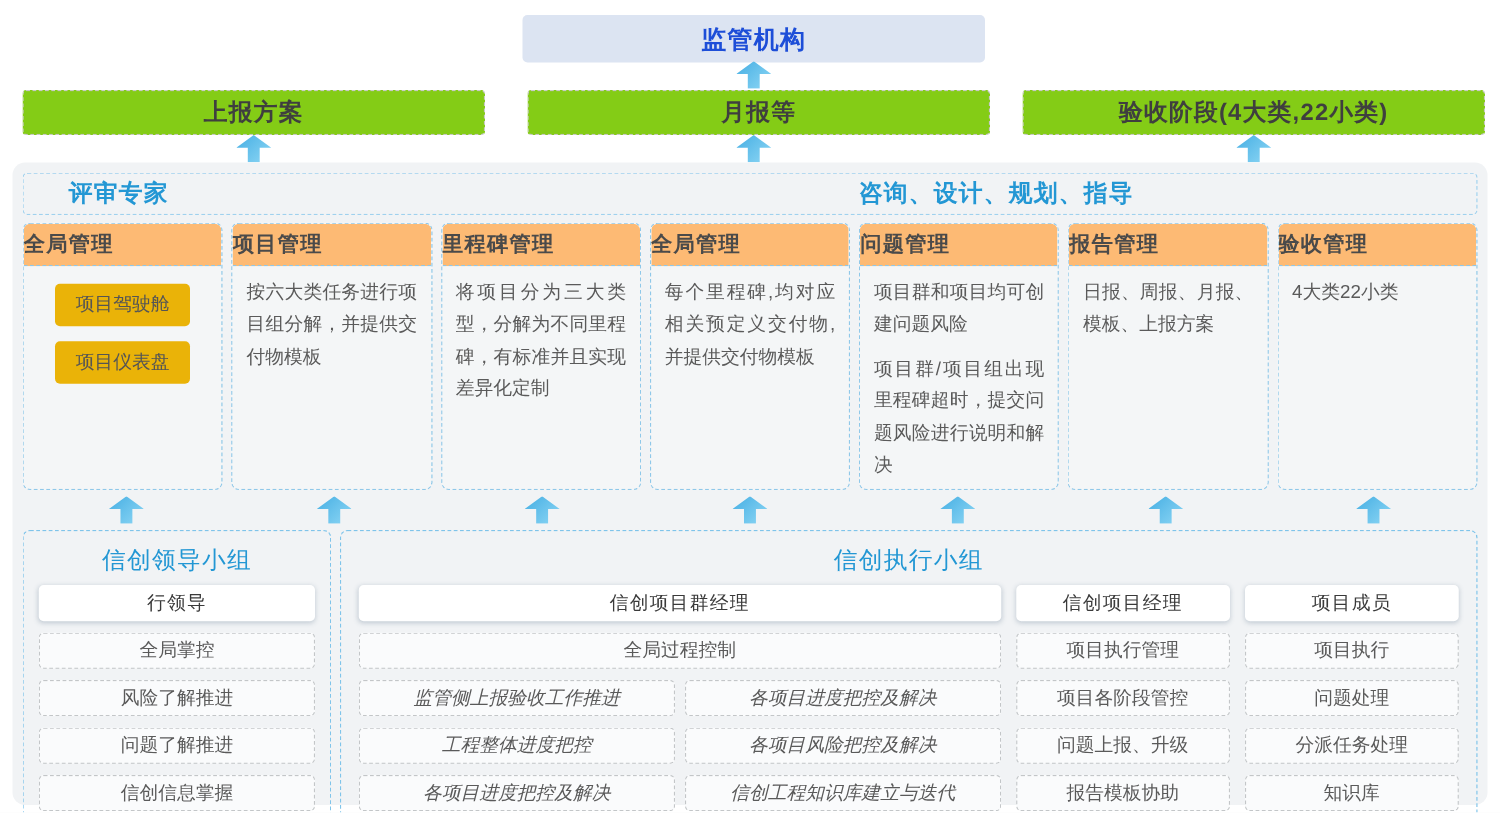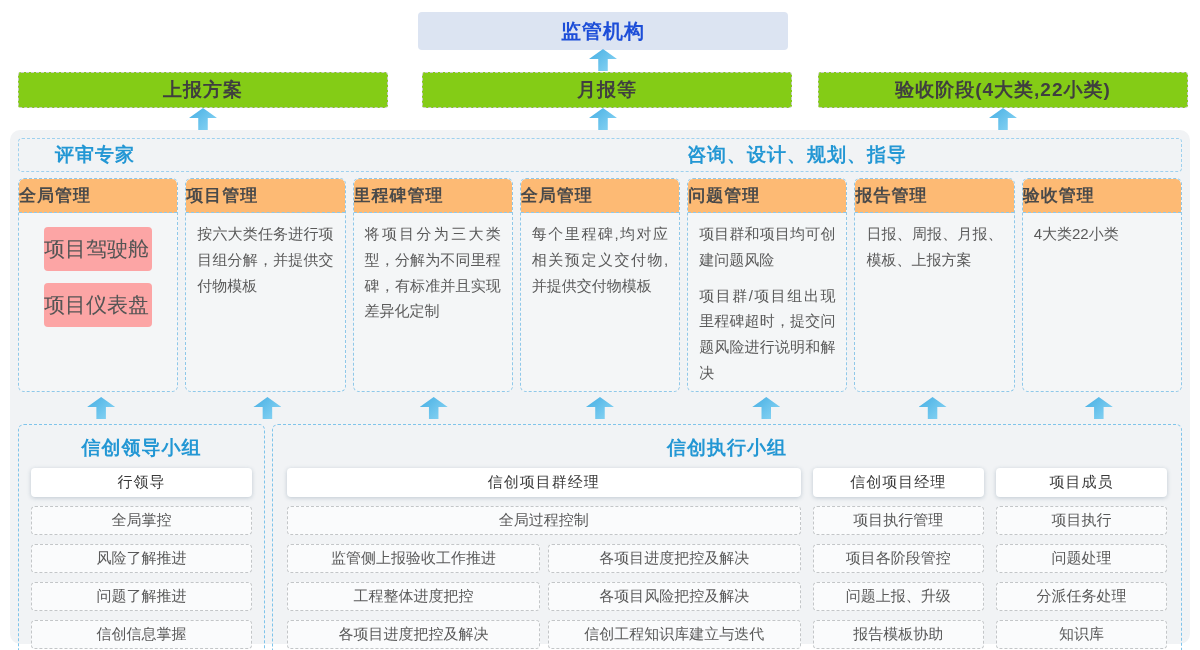--- a/index.html
+++ b/index.html
@@ -32,42 +32,42 @@
   .strip-right{position:absolute;left:668px;top:50%;transform:translateY(-50%);
     color:#2397d4;font-weight:bold;font-size:19px;letter-spacing:1px;}
 
   .cols{flex:none;display:flex;gap:7px;margin-top:6px;height:214px;}
   .col{flex:1;border:1px dashed #8fc8e9;border-radius:6px;background:#f4f6f7;
     box-sizing:border-box;display:flex;flex-direction:column;overflow:hidden;}
   .col-h{flex:none;background:#fdba74;border-bottom:1px dashed #8fc8e9;border-radius:5px 5px 0 0;
     text-align:left;font-weight:bold;font-size:17px;color:#4a4a4a;padding:5px 0;letter-spacing:1px;}
   .col-b{padding:8px 11px;font-size:15px;color:#5a5a5a;line-height:1.72;text-align:justify;}
   .col-b p{margin:0 0 10px 0;}
-  .gray-pill{background:#fca5a5;border-radius:4px;text-align:left;padding:4px 0;
-    margin:12px 14px 0;font-size:21px;color:#555;}
+  .gray-pill{background:#eab308;border-radius:4px;text-align:center;padding:4px 0;
+    margin:12px 14px 0;font-size:15px;color:#555;}
 
   .arrow-row{flex:none;display:flex;height:24px;margin:4px 0;}
   .arrow-cell{flex:1;display:flex;justify-content:center;align-items:center;}
 
   .bottom{flex:1;display:flex;gap:7px;}
   .group-box{border:1px dashed #7fc4ea;border-radius:6px;box-sizing:border-box;
     display:flex;flex-direction:column;}
   .leader{flex:none;width:247px;padding:6px 12px 10px;}
   .exec{flex:1;padding:6px 14px 10px;}
-  .group-title{flex:none;text-align:center;color:#2397d4;font-weight:bold;font-size:19px;
+  .group-title{flex:none;text-align:center;color:#2397d4;font-weight:normal;font-size:19px;
     padding:4px 0 7px;letter-spacing:1px;}
   .role-pill{background:#ffffff;border-radius:4px;box-shadow:0 1px 4px rgba(60,90,120,.28);
     text-align:center;font-weight:normal;font-size:15px;color:#3a3a3a;padding:5px 0;letter-spacing:1px;}
   .item{background:#fafbfc;border:1px dashed #c3c6c8;border-radius:4px;text-align:center;
     font-size:15px;color:#5a5a5a;padding:4px 0;margin-top:9px;box-sizing:border-box;}
 
   .exec-cols{flex:1;display:flex;gap:12px;}
   .exec-col1{flex:3;display:flex;flex-direction:column;}
   .exec-colN{flex:1;display:flex;flex-direction:column;}
-  .grid2{display:grid;grid-template-columns:1fr 1fr;column-gap:8px;}
+  .grid2{display:grid;grid-template-columns:1fr 1fr;column-gap:8px;font-style:italic;}
 </style>
 </head>
 <body>
 
 <div class="stage">
 
   <div class="regulator">
     <span>监管机构</span>
   </div>
 

